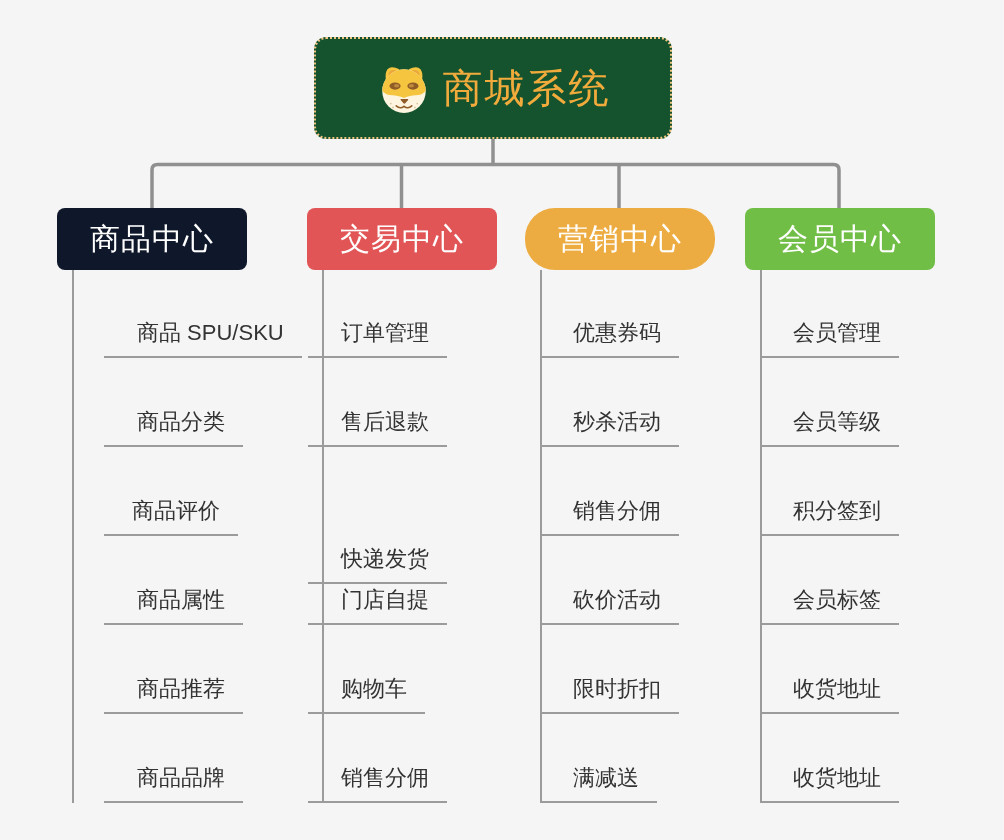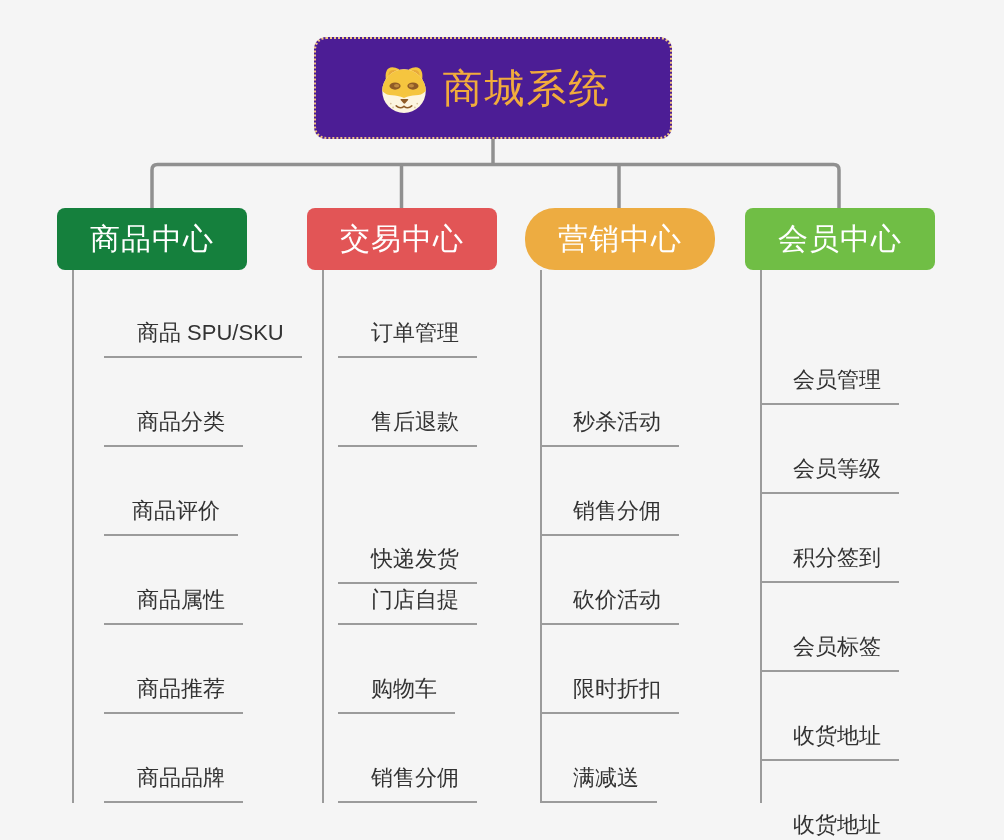--- a/index.html
+++ b/index.html
@@ -10,21 +10,21 @@
     overflow:hidden;
   }
   .canvas{position:relative;width:1004px;height:840px;}
 
   svg.connectors{position:absolute;left:0;top:0;pointer-events:none;}
   svg.connectors path{stroke:#909090;stroke-width:3.5;fill:none;}
 
   
   .root{
     position:absolute;left:314px;top:37px;width:358px;height:102px;
-    background:#4c1d95;border:2px dotted #F2C583;border-radius:12px;
+    background:#14532d;border:2px dotted #F2C583;border-radius:12px;
     box-sizing:border-box;
     display:flex;align-items:center;justify-content:center;gap:11px;
     cursor:pointer;
   }
   .root-title{
     font-size:40px;font-weight:500;color:#F1AB3C;letter-spacing:2px;
     line-height:1;white-space:nowrap;
   }
   .dog{width:56px;height:56px;display:block;}
 
@@ -42,21 +42,21 @@
   .s0{left:72px;} .s1{left:322px;} .s2{left:540px;} .s3{left:760px;}
 
   
   .item{
     position:absolute;display:inline-block;white-space:nowrap;
     font-size:22px;line-height:28px;color:#333333;
     padding:0 18px 9px 33px;
     border-bottom:2px solid #9B9B9B;
     cursor:pointer;
   }
-  .c0{left:72px;margin-left:32px;} .c1{left:338px;} .c2{left:540px;} .c3{left:760px;margin-top:47px;}
+  .c0{left:72px;margin-left:32px;} .c1{left:308px;} .c2{left:540px;} .c3{left:760px;}
   .r0{top:319px;} .r1{top:408px;} .r2{top:497px;}
   .r3{top:586px;} .r4{top:675px;} .r5{top:764px;}
 </style>
 </head>
 <body style="background: rgb(245, 245, 245);">
 
 <div class="canvas">
 
   <svg class="connectors" width="1004" height="840" viewBox="0 0 1004 840">
     <path d="M493 137 V164.5" style="stroke: rgb(144, 144, 144);"></path>
@@ -86,21 +86,21 @@
       <path d="M26 59 q5 4.5 10 0.5 q5 4 10 -0.5" stroke="#8F5B26" stroke-width="2" fill="none" stroke-linecap="round"></path>
 
       <circle cx="19" cy="56" r="1.1" fill="#D9C29A"></circle>
       <circle cx="22" cy="61" r="1.1" fill="#D9C29A"></circle>
       <circle cx="53" cy="56" r="1.1" fill="#D9C29A"></circle>
       <circle cx="50" cy="61" r="1.1" fill="#D9C29A"></circle>
     </svg>
     <span class="root-title">商城系统</span>
   </div>
 
-  <div class="branch b0" style="background: #15803d;">商品中心</div>
+  <div class="branch b0" style="background: #0f172a;">商品中心</div>
   <div class="branch b1" style="background: rgb(226, 85, 86);">交易中心</div>
   <div class="branch b2" style="background: rgb(237, 172, 65); border-radius: 30px;">营销中心</div>
   <div class="branch b3" style="background: rgb(112, 190, 69);">会员中心</div>
 
   <div class="spine s0" style="background: rgb(155, 155, 155);"></div>
   <div class="spine s1" style="background: rgb(155, 155, 155);"></div>
   <div class="spine s2" style="background: rgb(155, 155, 155);"></div>
   <div class="spine s3" style="background: rgb(155, 155, 155);"></div>
 
   <div class="item c0 r0" style="border-bottom-color: rgb(155, 155, 155);">商品 SPU/SKU</div>
@@ -110,20 +110,21 @@
   <div class="item c0 r4" style="border-bottom-color: rgb(155, 155, 155);">商品推荐</div>
   <div class="item c0 r5" style="border-bottom-color: rgb(155, 155, 155);">商品品牌</div>
 
   <div class="item c1 r0" style="border-bottom-color: rgb(155, 155, 155);">订单管理</div>
   <div class="item c1 r1" style="border-bottom-color: rgb(155, 155, 155);">售后退款</div>
   <div class="item c1 r2" style="border-bottom-color: rgb(155, 155, 155); margin-top: 48px;">快递发货</div>
   <div class="item c1 r3" style="border-bottom-color: rgb(155, 155, 155);">门店自提</div>
   <div class="item c1 r4" style="border-bottom-color: rgb(155, 155, 155);">购物车</div>
   <div class="item c1 r5" style="border-bottom-color: rgb(155, 155, 155);">销售分佣</div>
 
+  <div class="item c2 r0" style="border-bottom-color: rgb(155, 155, 155);">优惠券码</div>
   <div class="item c2 r1" style="border-bottom-color: rgb(155, 155, 155);">秒杀活动</div>
   <div class="item c2 r2" style="border-bottom-color: rgb(155, 155, 155);">销售分佣</div>
   <div class="item c2 r3" style="border-bottom-color: rgb(155, 155, 155);">砍价活动</div>
   <div class="item c2 r4" style="border-bottom-color: rgb(155, 155, 155);">限时折扣</div>
   <div class="item c2 r5" style="border-bottom-color: rgb(155, 155, 155);">满减送</div>
 
   <div class="item c3 r0" style="border-bottom-color: rgb(155, 155, 155);">会员管理</div>
   <div class="item c3 r1" style="border-bottom-color: rgb(155, 155, 155);">会员等级</div>
   <div class="item c3 r2" style="border-bottom-color: rgb(155, 155, 155);">积分签到</div>
   <div class="item c3 r3" style="border-bottom-color: rgb(155, 155, 155);">会员标签</div>

